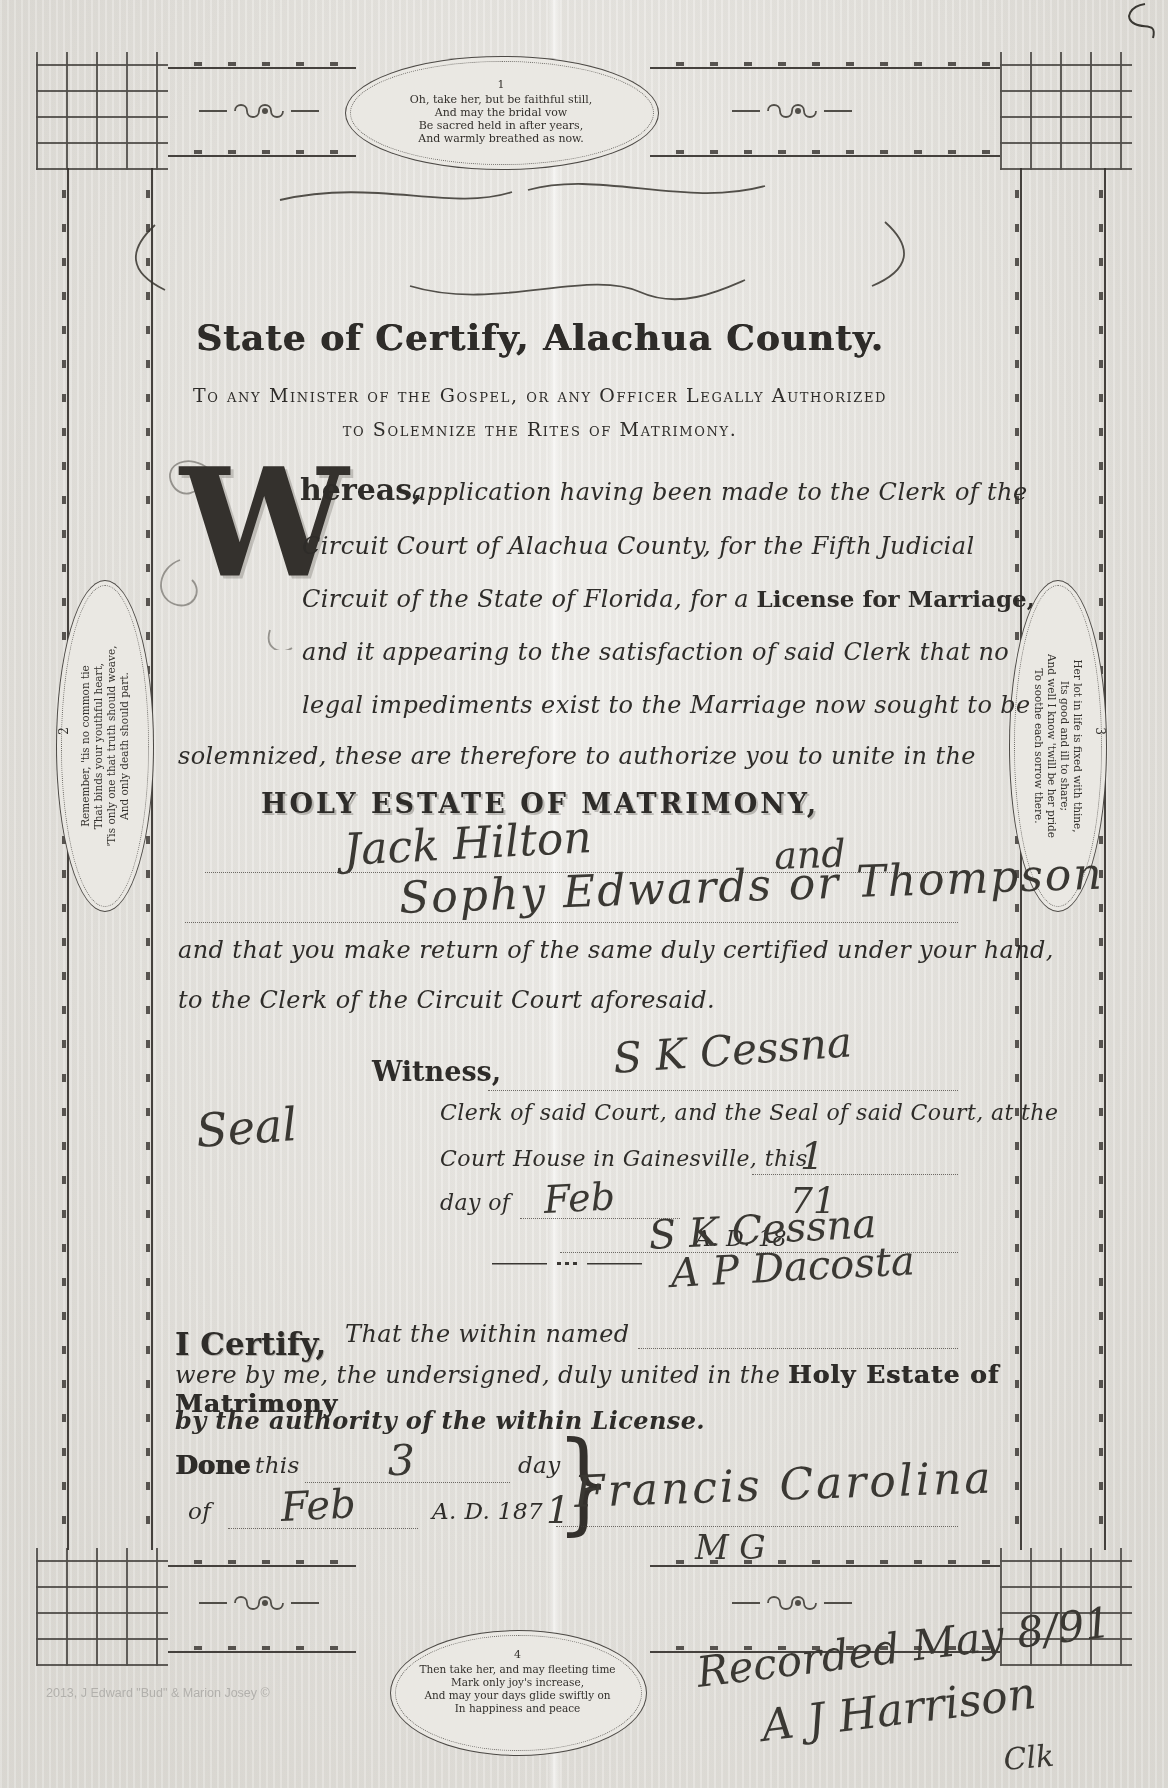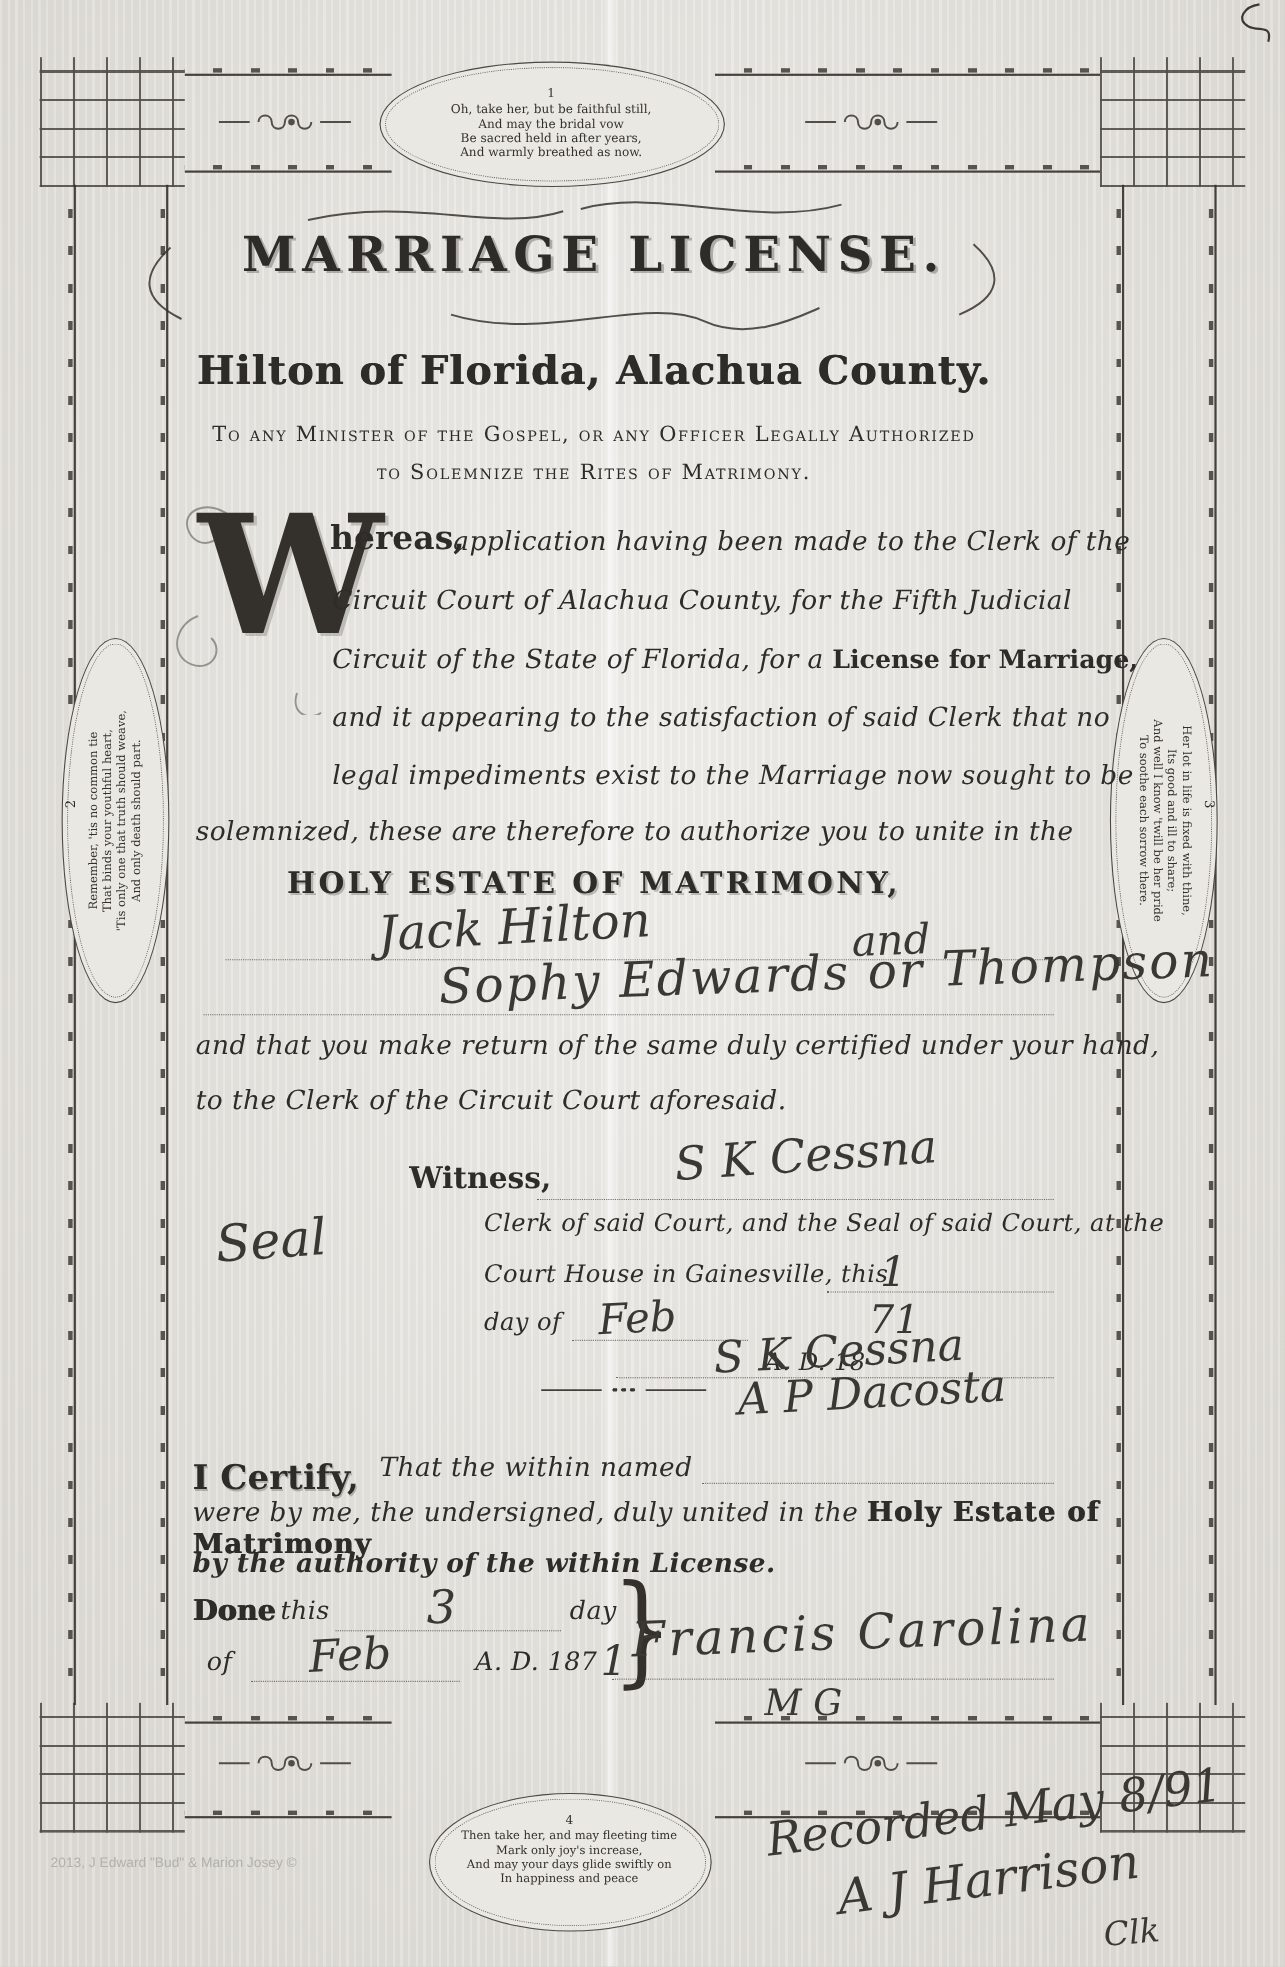--- a/index.html
+++ b/index.html
@@ -137,23 +137,22 @@
   </div>
   <div class="abs" style="left:1096px;top:724px;font-size:12px;transform:rotate(90deg);">3</div>
 
   <svg class="abs flourish" style="left:120px;top:170px;" width="800" height="140" viewBox="0 0 800 140">
     <path d="M35 55 C8 80 8 102 45 120"></path>
     <path d="M765 52 C794 78 790 100 752 116"></path>
     <path d="M160 30 C255 8 330 42 392 22"></path>
     <path d="M408 20 C480 0 565 38 645 16"></path>
     <path d="M290 116 C375 142 468 98 520 122 C560 140 602 120 625 110"></path>
   </svg>
-  <div class="abs center-col title" style="top:206px;">MARRIAGE LICENSE.</div>
-
-  <div class="abs center-col gothic" style="top:316px;font-size:36px;">Hilton of Florida, Alachua County.</div>
+
+  <div class="abs center-col gothic" style="top:316px;font-size:36px;">State of Certify, Alachua County.</div>
 
   <div class="abs center-col sc" style="top:384px;font-size:19px;">To any Minister of the Gospel, or any Officer Legally Authorized</div>
   <div class="abs center-col sc" style="top:418px;font-size:19px;">to Solemnize the Rites of Matrimony.</div>
 
   <svg class="abs flourish" style="left:150px;top:440px;opacity:.45;" width="200" height="210" viewBox="0 0 200 210">
     <path d="M60 30 c-20-18-48-6-38 14 c8 16 30 10 28-4"></path>
     <path d="M30 120 c-22 8-26 36-6 44 c18 7 30-12 18-24"></path>
     <path d="M120 190 c-6 18 10 26 22 18"></path>
   </svg>
   <div class="abs dropcap" style="left:180px;top:448px;">W</div>

